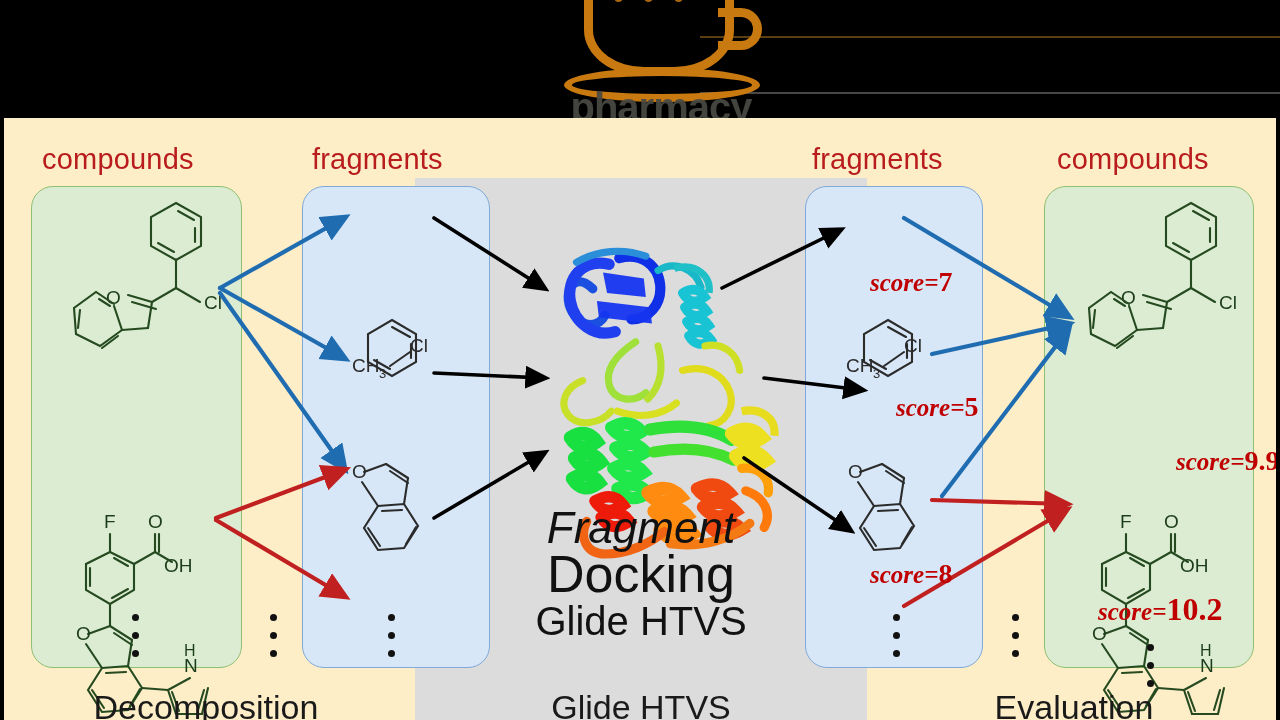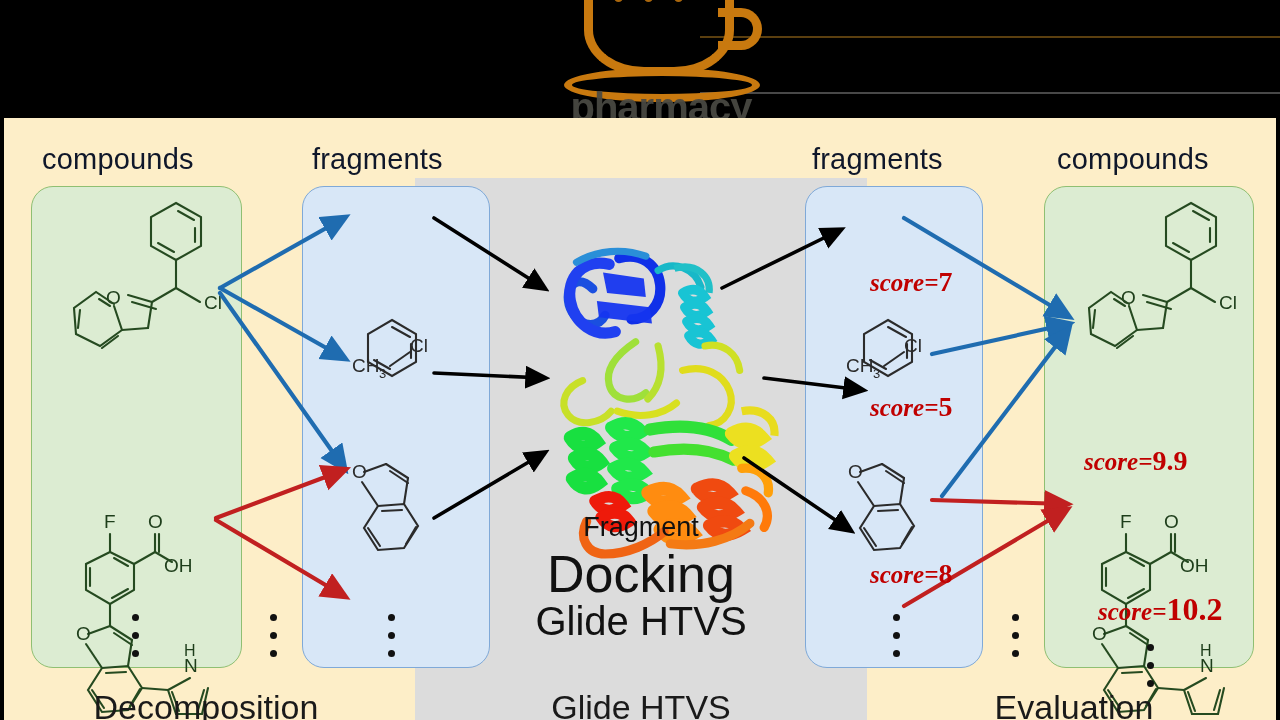--- a/index.html
+++ b/index.html
@@ -55,21 +55,21 @@
     position:absolute;left:4px;top:118px;width:1272px;height:602px;
     background:#fdeec8;overflow:hidden;
   }
   .center-panel{
     position:absolute;left:411px;top:60px;width:452px;height:560px;
     background:#dcdcdc;
   }
 
   
   .col-title{
-    position:absolute;color:#0f172a;font-size:29px;
+    position:absolute;color:#b91c1c;font-size:29px;
     letter-spacing:.2px;white-space:nowrap;
   }
 
   
   .panel{
     position:absolute;border-radius:22px;box-sizing:border-box;
   }
   .panel.green{background:#dcecd2;border:1.5px solid #8fbf72;}
   .panel.blue{background:#d8e7f7;border:1.5px solid #7fa9d8;}
 
@@ -77,21 +77,21 @@
   .stage-label{
     position:absolute;color:#1a1a1a;font-size:34px;
     text-align:center;white-space:nowrap;
   }
 
   
   .center-caption{
     position:absolute;left:411px;top:386px;width:452px;
     text-align:center;color:#111;line-height:47px;
   }
-  .cc-l1{font-size:27px;display:block;}
+  .cc-l1{font-size:44px;display:block;font-style:italic;}
   .cc-l2{font-size:52px;display:block;}
   .cc-l3{font-size:29px;display:block;line-height:40px;}
   .cc-l4{font-size:40px;display:block;}
   .cc-l4 .small{font-size:29px;}
   .cc-l5{font-size:40px;display:block;}
 
   
   .score{
     position:absolute;color:#c00000;
     font-family:"Liberation Serif", serif;
@@ -463,27 +463,27 @@
       </g>
       <g stroke="#c12020" stroke-width="4.2" fill="none" stroke-linecap="round">
         <path d="M928,382 L1062,386" marker-end="url(#ah-red)"></path>
         <path d="M900,488 L1062,392" marker-end="url(#ah-red)"></path>
       </g>
     </svg>
 
     <div class="score" style="left:866px;top:148px;font-size:25px;">
       <span>score=</span><span class="num" style="font-size:28px">7</span>
     </div>
-    <div class="score" style="left:866px;top:273px;font-size:25px;">
+    <div class="score" style="left:892px;top:273px;font-size:25px;">
       <span>score=</span><span class="num" style="font-size:28px">5</span>
     </div>
     <div class="score" style="left:866px;top:440px;font-size:25px;">
       <span>score=</span><span class="num" style="font-size:28px">8</span>
     </div>
-    <div class="score" style="left:1080px;top:327px;font-size:25px;">
+    <div class="score" style="left:1172px;top:327px;font-size:25px;">
       <span>score=</span><span class="num" style="font-size:28px">9.9</span>
     </div>
     <div class="score" style="left:1094px;top:473px;font-size:25px;">
       <span>score=</span><span class="num" style="font-size:32px">10.2</span>
     </div>
 
     <div class="vdots" style="left:128px;top:496px;">
         <i></i>
         <i></i>
         <i></i>

